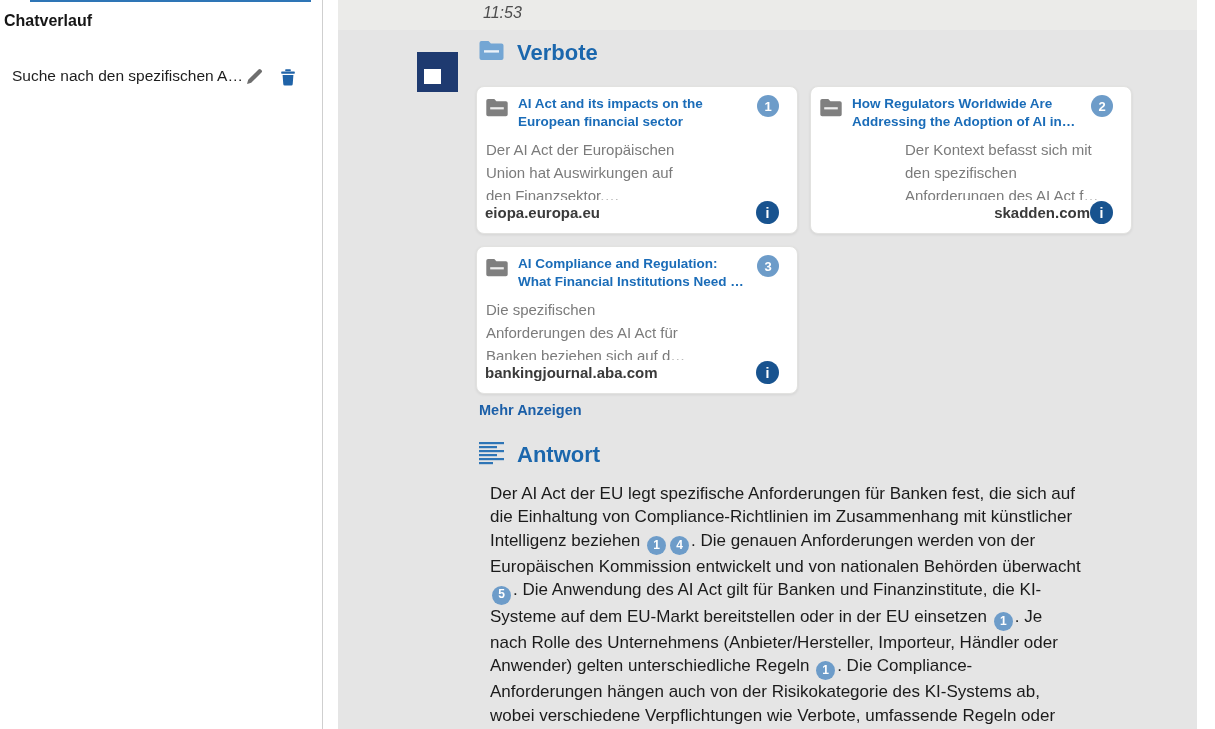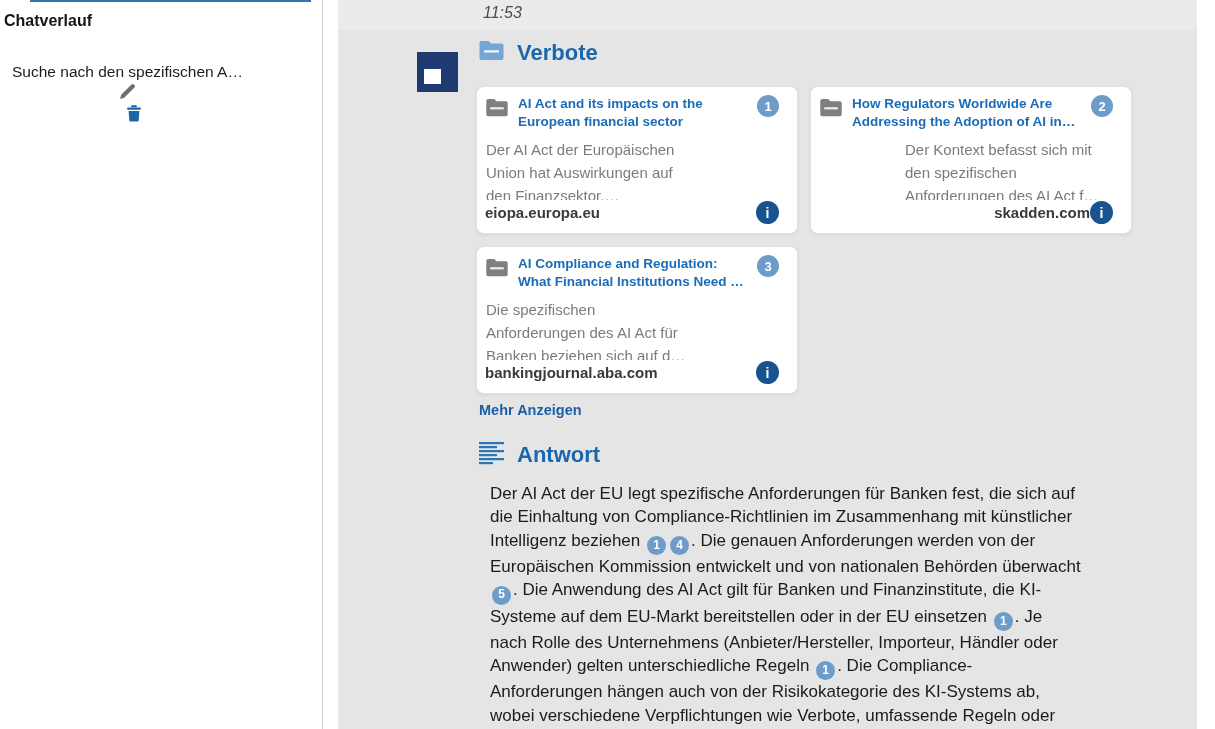--- a/index.html
+++ b/index.html
@@ -4,21 +4,21 @@
 <style>
   * { margin:0; padding:0; box-sizing:border-box; }
   html,body { width:1215px; height:729px; overflow:hidden; background:#ffffff;
               font-family:"Liberation Sans", sans-serif; }
   .stage { position:relative; width:1028px; height:729px; }
 
   
   .sidebar { position:absolute; left:0; top:0; width:322px; height:729px; background:#fff; }
   .sidebar-topline { position:absolute; left:30px; top:0; width:281px; height:2px; background:#2e75b6; }
   .sidebar-title { position:absolute; left:4px; top:12px; font-size:16px; font-weight:bold; color:#161616; }
-  .history-item { position:absolute; left:12px; top:63px; display:flex; align-items:center; height:26px; cursor:pointer;flex-direction:column; }
+  .history-item { position:absolute; left:12px; top:63px; display:flex; align-items:center; height:26px; cursor:pointer; }
   .history-label { font-size:15.5px; color:#1c1c1c; white-space:nowrap; }
   .icon-btn { display:inline-flex; align-items:center; justify-content:center; cursor:pointer; }
   .pencil { margin-left:1px; }
   .trash { margin-left:13px; }
 
   .v-divider { position:absolute; left:322px; top:0; width:1px; height:729px; background:#cfcfcf; }
 
   
   .main { position:absolute; left:338px; top:0; width:859px; height:729px; background:#e5e5e5; }
   .main-header { position:absolute; left:0; top:0; width:859px; height:30px; background:#ebebe9; }

